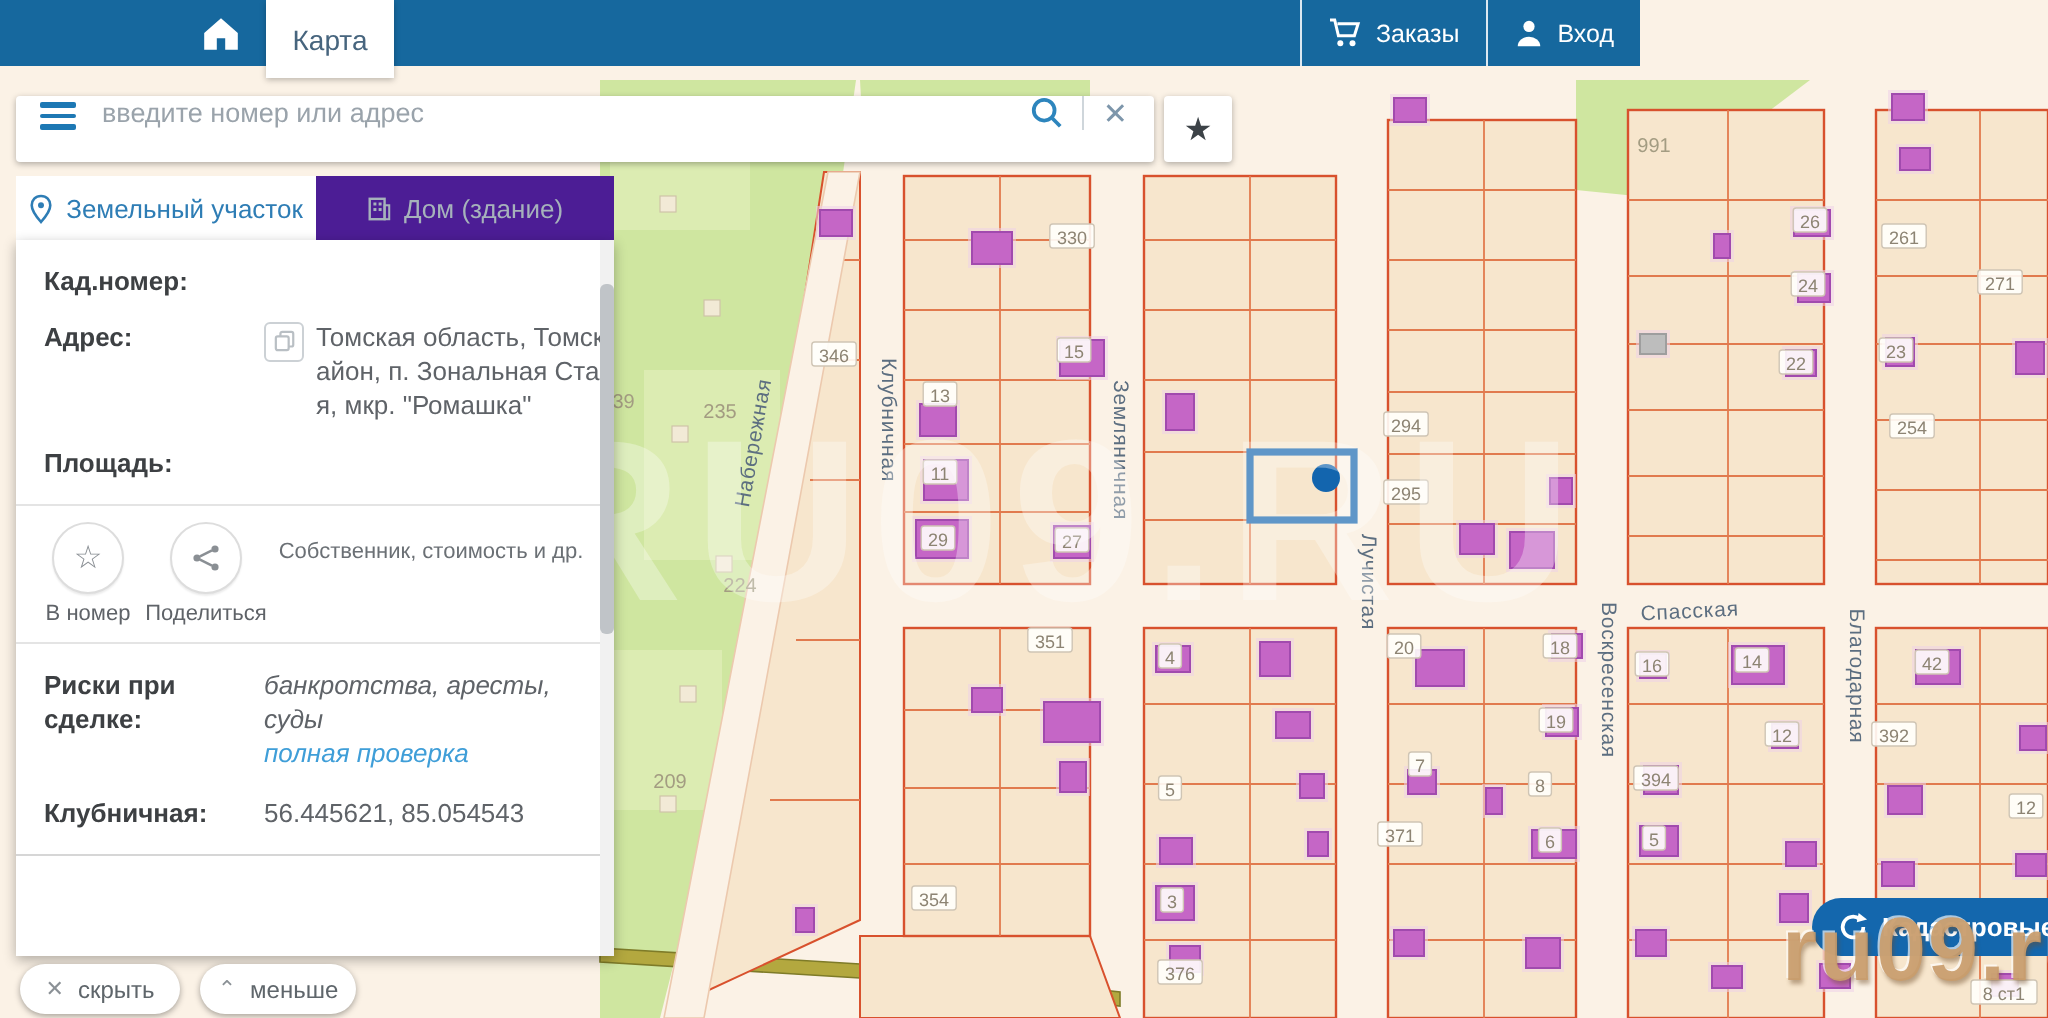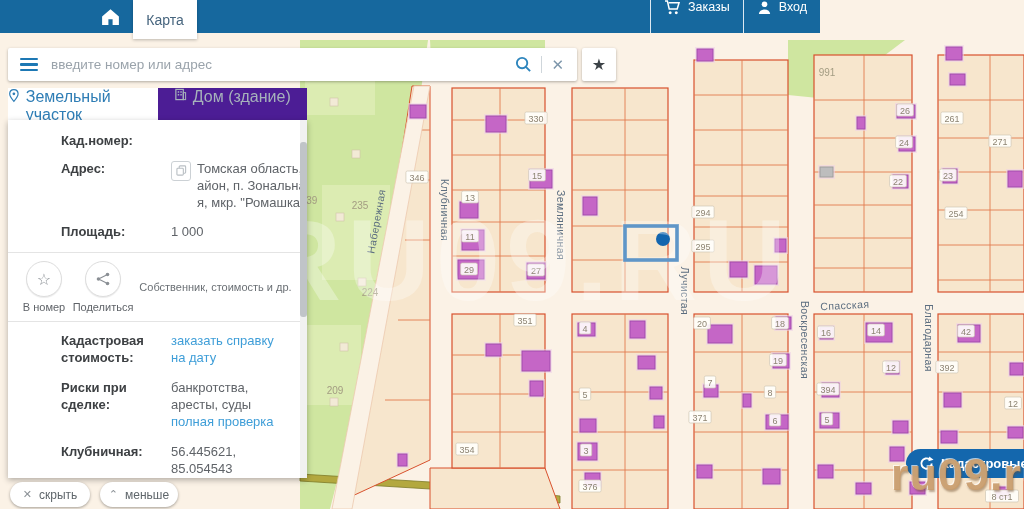--- a/index.html
+++ b/index.html
@@ -6,47 +6,47 @@
     font-family:"Liberation Sans",sans-serif;background:#fbf2e6;}
   #app{position:relative;width:1024px;height:509px;}
   #map-svg{position:absolute;left:0;top:0;z-index:0;}
 
   
   .topbar{position:absolute;left:0;top:0;width:820px;height:33px;background:#16689e;z-index:20;}
   .home-btn{position:absolute;left:88px;top:0;width:45px;height:33px;display:flex;align-items:center;justify-content:center;cursor:pointer;}
   .brand-tab{position:absolute;left:133px;top:0;width:64px;height:39px;background:#fff;color:#47657e;
     font-size:14px;display:flex;align-items:center;justify-content:center;box-shadow:0 1px 3px rgba(0,0,0,.25);}
   .tb-right{position:absolute;right:0;top:0;height:33px;display:flex;z-index:21;}
-  .tb-btn{height:33px;display:flex;gap:7px;padding:0 13px;border-left:1px solid rgba(255,255,255,.85);
+  .tb-btn{height:33px;display:flex;align-items:center;gap:7px;padding:0 13px;border-left:1px solid rgba(255,255,255,.85);
     color:#fff;font-size:12.5px;cursor:pointer;}
 
   
   .searchbar{position:absolute;left:8px;top:48px;width:569px;height:33px;background:#fff;border-radius:2px;
-    box-shadow:0 1px 3px rgba(0,0,0,.3);display:flex;align-items:center;z-index:15;}
+    box-shadow:0 1px 3px rgba(0,0,0,.3);display:flex;align-items:flex-start;z-index:15;}
   .burger{width:18px;margin:0 11px 0 12px;cursor:pointer;}
   .burger div{height:2.5px;background:#1d78b4;margin:3px 0;border-radius:1px;}
   .searchbar input{flex:1;border:none;outline:none;font-size:13.5px;color:#444;background:transparent;
     font-family:"Liberation Sans",sans-serif;}
   .searchbar input::placeholder{color:#9aa3ab;}
   .sb-div{width:1px;height:17px;background:#cfd6db;margin:0 9px;}
   .sb-x{color:#7d96ab;font-size:15px;margin-right:13px;cursor:pointer;}
   .star-box{position:absolute;left:582px;top:48px;width:34px;height:33px;background:#fff;border-radius:2px;
     box-shadow:0 1px 3px rgba(0,0,0,.3);display:flex;align-items:center;justify-content:center;
     color:#3c4247;font-size:16px;z-index:15;cursor:pointer;}
 
   
   .tabs{position:absolute;left:8px;top:88px;width:299px;height:32px;display:flex;z-index:15;}
-  .tab{flex:1;display:flex;align-items:flex-start;justify-content:center;gap:6px;font-size:16px;cursor:pointer;}
+  .tab{flex:1;display:flex;align-items:center;justify-content:center;gap:6px;font-size:13px;cursor:pointer;}
   .tab-active{background:#fff;color:#2e7db5;}
   .tab-inactive{background:#4c1d95;color:#a6b2bb;}
 
   
   .panel{position:absolute;left:8px;top:120px;width:299px;height:358px;background:#fff;overflow:hidden;
     box-shadow:0 2px 6px rgba(0,0,0,.3);z-index:15;font-size:13px;}
-  .pbody{padding:0 16px 0 14px;margin-left:39px;}
+  .pbody{padding:0 16px 0 14px;}
   .prow{display:flex;align-items:flex-start;}
   .plabel{width:110px;flex:none;font-weight:bold;color:#3d4043;line-height:1.3;}
   .pval{flex:1;color:#5f6368;line-height:1.3;display:flex;align-items:flex-start;gap:6px;}
   .plink{color:#3f9ed8;text-decoration:none;cursor:pointer;}
   .addr-text{word-break:break-all;width:172px;}
   .sep{border-top:1px solid #e4e4e4;margin:0 0;}
   .icon-copy{flex:none;cursor:pointer;}
   .copy-boxed{width:18px;height:18px;border:1px solid #ccd1d5;border-radius:3px;display:flex;
     align-items:center;justify-content:center;flex:none;cursor:pointer;}
 
@@ -54,21 +54,21 @@
   .act-col{width:56px;text-align:center;cursor:pointer;}
   .circle-btn{width:34px;height:34px;border:1px solid #ddd;border-radius:50%;margin:0 auto;background:#fff;
     display:flex;align-items:center;justify-content:center;color:#8a8f94;font-size:16px;
     box-shadow:0 1px 1px rgba(0,0,0,.08);}
   .act-label{font-size:11px;color:#5f6368;margin-top:4px;}
   .doc-col{flex:1;text-align:center;}
   .doc-btn{margin:0 auto;width:158px;height:30px;border-radius:15px;border:none;cursor:pointer;
     background:linear-gradient(#46ad46,#3a9c3a);color:#fff;font-weight:bold;font-size:13px;
     display:flex;align-items:center;justify-content:center;gap:6px;box-shadow:0 1px 2px rgba(0,0,0,.25);
     font-family:"Liberation Sans",sans-serif;}
-  .doc-caption{font-size:11px;color:#6b7075;margin-top:20px;}
+  .doc-caption{font-size:11px;color:#6b7075;margin-top:9px;}
 
   .scrollbar{position:absolute;right:0;top:0;width:7px;height:358px;background:#f1f1f1;}
   .scroll-thumb{position:absolute;right:0;top:22px;width:7px;height:175px;background:#c0c4c8;border-radius:3px;cursor:pointer;}
 
   
   .pill{position:absolute;height:25px;background:#fff;border-radius:13px;box-shadow:0 1px 3px rgba(0,0,0,.35);
     display:flex;align-items:center;justify-content:center;gap:7px;font-size:12px;color:#5f666b;
     z-index:15;cursor:pointer;top:482px;}
   .pill .pic{color:#8b9196;font-size:11px;}
   #pill-hide{left:10px;width:80px;}
@@ -468,23 +468,22 @@
         <div class="pval">
           <span class="copy-boxed">
             <svg width="11" height="11" viewBox="0 0 12 12">
               <rect x="3.5" y="1" width="7" height="8" rx="1" stroke="#b9bfc4" stroke-width="1.2" fill="none"></rect>
               <rect x="1" y="3.5" width="7" height="7.5" rx="1" fill="#fff" stroke="#b9bfc4" stroke-width="1.2"></rect>
             </svg>
           </span>
           <span class="addr-text">Томская область, Томский район, п. Зональная Станция, мкр. "Ромашка"</span>
         </div>
       </div>
-      <div class="prow" style="padding:12px 0 12px;">
+      <div class="prow" style="padding:12px 0 12px;gap:28px;">
         <div class="plabel">Площадь:</div>
-        <div class="pval">1 000</div>
       </div>
     </div>
     <div class="sep"></div>
 
     <div class="actions">
       <div class="act-col">
         <div class="circle-btn">☆</div>
         <div class="act-label">В номер</div>
       </div>
       <div class="act-col" style="width:62px;">
@@ -499,29 +498,23 @@
         </div>
         <div class="act-label">Поделиться</div>
       </div>
       <div class="doc-col">
         <div class="doc-caption">Собственник, стоимость и др.</div>
       </div>
     </div>
     <div class="sep"></div>
 
     <div class="pbody">
-      <div class="prow" style="padding-top:11px;">
-        <div class="plabel">Кадастровая стоимость:</div>
-        <div class="pval">
-            <a class="plink">заказать справку на дату</a>
-          </div>
-      </div>
       <div class="prow" style="padding-top:13px;">
         <div class="plabel">Риски при сделке:</div>
-        <div class="pval" style="display:block;">
+        <div class="pval" style="display:block;font-style:italic;">
           <div>банкротства, аресты, суды</div>
           <a class="plink">полная проверка</a>
         </div>
       </div>
       <div class="prow" style="padding:13px 0 11px;">
         <div class="plabel">Клубничная:</div>
         <div class="pval">56.445621, 85.054543</div>
       </div>
     </div>
     <div class="sep" style="border-color:#d6d6d6;"></div>

